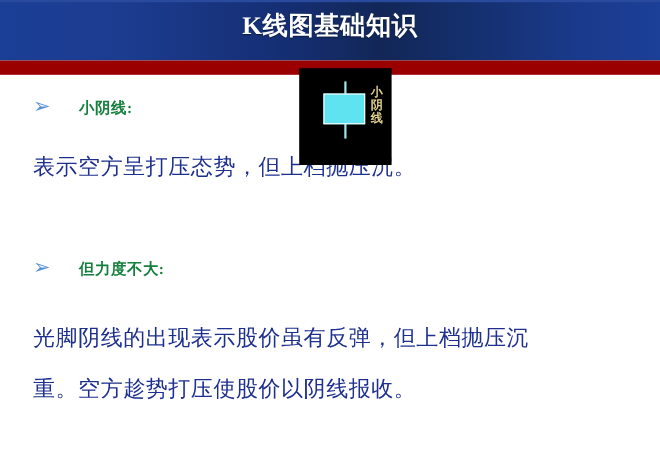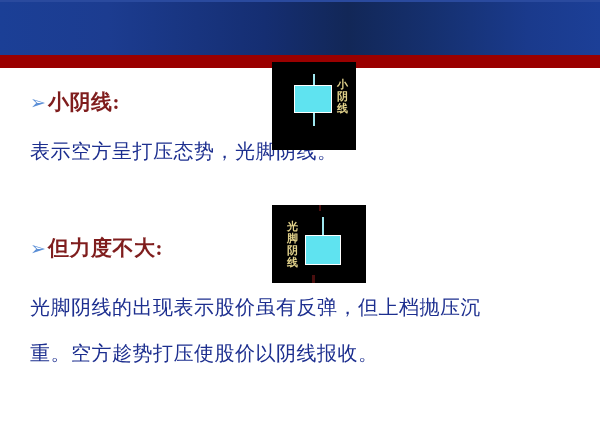--- a/index.html
+++ b/index.html
@@ -76,25 +76,26 @@
     white-space: nowrap;
   }
   .bullet-arrow {
     color: #5b8fd6;
     font-size: 19px;
     line-height: 1;
     margin-right: 2px;
     font-family: "DejaVu Sans", sans-serif;
   }
   .bullet-label {
-    color: #7f1d1d;
-    font-size: 21px;
+    color: #15803d;
+    font-size: 14px;
     font-weight: bold;
     font-family: "Liberation Serif", "DejaVu Serif", serif;
     letter-spacing: 0.5px;
+    margin-left: 24px;
   }
   .para-line {
     position: absolute;
     color: #1d2f8f;
     font-size: 20px;
     font-family: "Liberation Serif", "DejaVu Serif", serif;
     white-space: nowrap;
     letter-spacing: 0.5px;
   }
 
@@ -162,45 +163,39 @@
   #fig2-tick-top  { left: 47px; top: 0px;  width: 2px; height: 6px; }
   #fig2-tick-bot  { left: 40px; top: 70px; width: 3px; height: 8px; }
 </style>
 </head>
 <body>
 
 <div class="slide">
 
   <div class="header-band">
     <div class="header-topline"></div>
+    <div class="header-title">K线图基础知识</div>
   </div>
   <div class="red-band"></div>
 
   <div class="bullet-row" id="bullet-1">
     <span class="bullet-arrow">➢</span>
     <span class="bullet-label">小阴线:</span>
   </div>
 
-  <div class="para-line" id="para-1-line-1">表示空方呈打压态势，光脚阴线。</div>
+  <div class="para-line" id="para-1-line-1">表示空方呈打压态势，但上档抛压沉。</div>
 
   <div class="figure" id="figure-small-yin">
     <div class="wick" id="fig1-wick"></div>
     <div class="body-box" id="fig1-body"></div>
     <div class="vlabel" id="fig1-label">小阴线</div>
   </div>
 
   <div class="bullet-row" id="bullet-2">
     <span class="bullet-arrow">➢</span>
     <span class="bullet-label">但力度不大:</span>
   </div>
 
   <div class="para-line" id="para-2-line-1">光脚阴线的出现表示股价虽有反弹，但上档抛压沉</div>
   <div class="para-line" id="para-2-line-2">重。空方趁势打压使股价以阴线报收。</div>
 
-  <div class="figure" id="figure-bald-yin">
-    <div class="tick-mark" id="fig2-tick-top"></div>
-    <div class="tick-mark" id="fig2-tick-bot"></div>
-    <div class="wick" id="fig2-wick"></div>
-    <div class="body-box" id="fig2-body"></div>
-    <div class="vlabel" id="fig2-label">光脚阴线</div>
-  </div>
 
 </div>
 
 </body></html>

